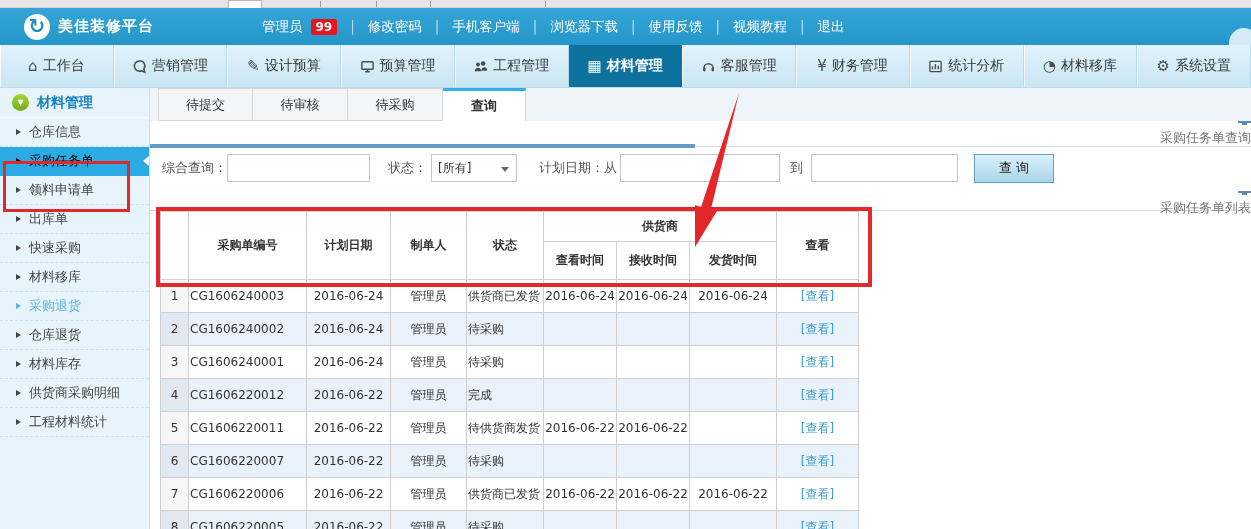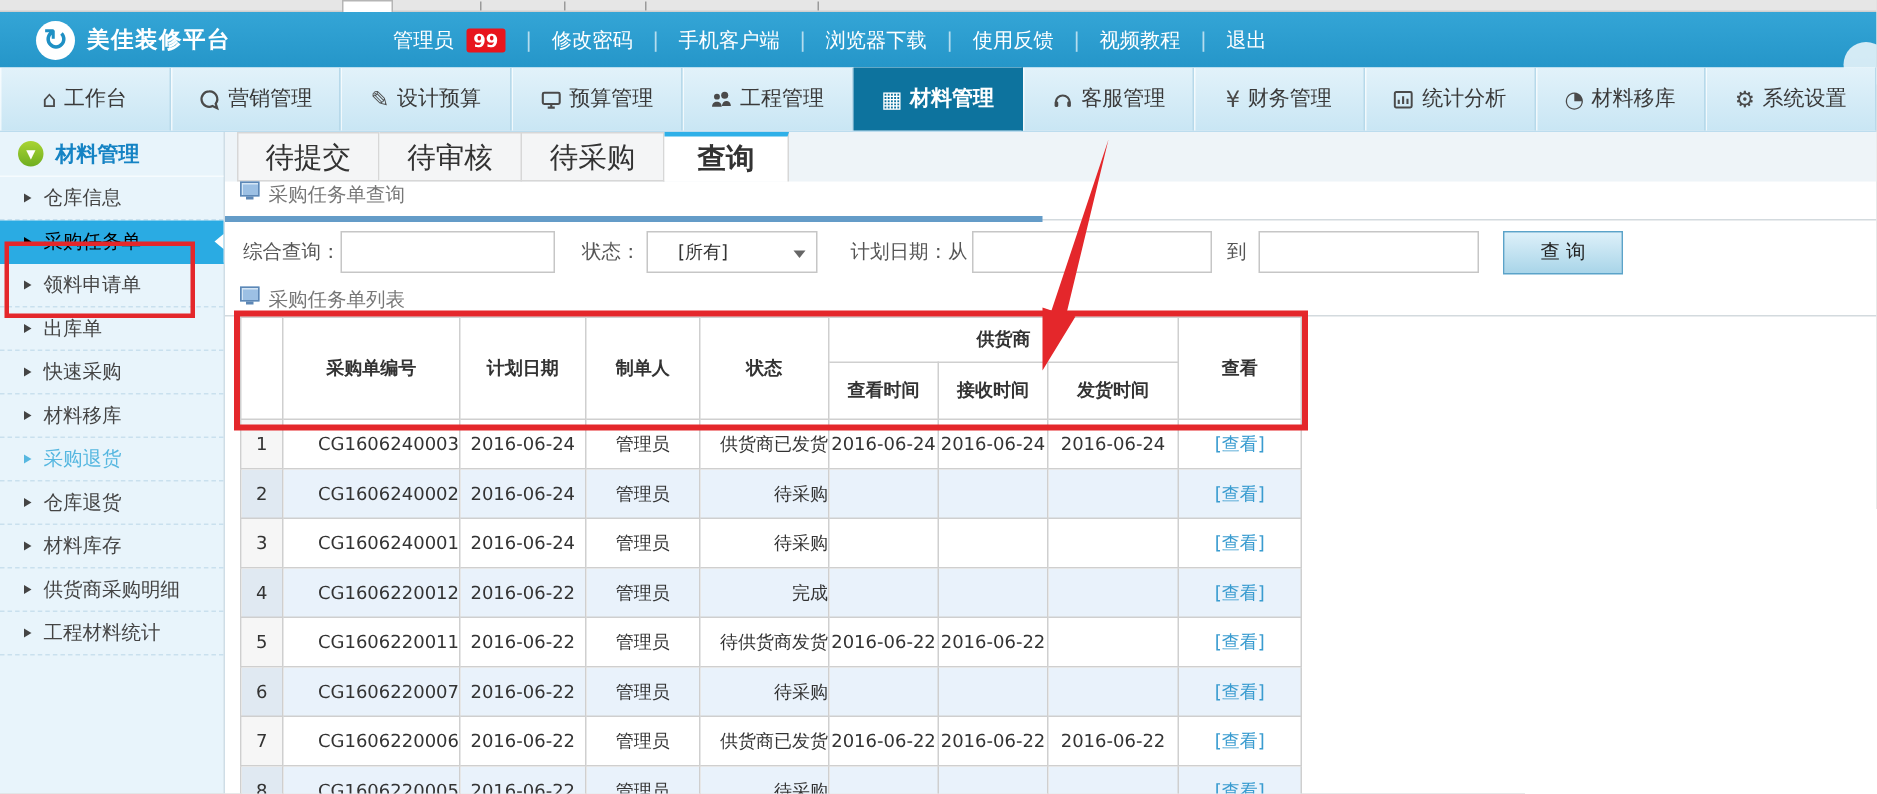--- a/index.html
+++ b/index.html
@@ -40,52 +40,52 @@
   .side-item { position:relative; height:29px; display:flex; align-items:center; padding-left:16px; gap:8px; font-size:13px; color:#444; border-bottom:1px dashed #c9e0ee; cursor:pointer;text-align:center; }
   .caret { width:0; height:0; border-left:5px solid currentColor; border-top:3.5px solid transparent; border-bottom:3.5px solid transparent; }
   .side-item.active { background:#2aabe3; color:#000000; border-bottom:1px solid #2aabe3; }
   .side-item.hl { color:#56b7e0; }
   .notch { display:none; }
   .side-item.active .notch { display:block; position:absolute; right:0; top:50%; margin-top:-5px; width:0; height:0; border-top:5px solid transparent; border-bottom:5px solid transparent; border-right:6px solid #fff; }
 
   
   .content { position:absolute; left:150px; top:88px; width:1101px; height:441px; background:#fff; }
   .tabbar { height:33px; background:#eef4f8; display:flex; padding-left:8px; align-items:stretch; }
-  .ctab { min-width:95px; display:flex; align-items:center; justify-content:center; font-size:19px; color:#333; background:#f4f5f6; border:1px solid #d7d7d7; border-left:none; cursor:pointer; }
+  .ctab { min-width:95px; display:flex; align-items:center; justify-content:center; font-size:13px; color:#333; background:#f4f5f6; border:1px solid #d7d7d7; border-left:none; cursor:pointer; }
   .ctab:first-child { border-left:1px solid #d7d7d7; }
   .ctab.active { background:#fff; border-top:3px solid #2fb0e8; border-bottom:none; font-weight:bold; min-width:83px; }
-  .sec-head { position:relative; height:26px; display:flex; align-items:flex-start; gap:6px; padding-left:10px; font-size:13px; color:#777; border-bottom:1px solid #d3dade; }
+  .sec-head { position:relative; height:26px; display:flex; align-items:flex-end; gap:6px; padding-left:10px; font-size:13px; color:#777; border-bottom:1px solid #d3dade;flex-direction:column; }
   .sec-head.second { height:20px; margin-top:2px; }
   .mini-screen { width:13px; height:10px; background:#9cc0e4; border:1px solid #5d87b5; box-shadow:inset 1px 1px 0 #d5e6f5; position:relative; }
   .mini-screen::after { content:""; position:absolute; left:3px; bottom:-3px; width:5px; height:2px; background:#5d87b5; }
   .blueline { position:absolute; left:0; bottom:-2px; width:545px; height:4px; background:#649cc8; }
 
   
   .form-row { height:42px; display:flex; align-items:center; padding-left:12px; font-size:13px; color:#555; }
   .finput { height:28px; border:1px solid #c6c6c6; background:#fff; font-size:12px; padding:0 4px; }
   .in-keyword { width:143px; }
   .lbl-status { margin-left:18px; }
-  .selectbox { position:relative; width:114px; height:28px; border:1px solid #c6c6c6; background:#fff; display:flex; align-items:center; padding-left:20px; font-size:12px; color:#333; margin-left:4px; cursor:pointer; }
+  .selectbox { position:relative; width:86px; height:28px; border:1px solid #c6c6c6; background:#fff; display:flex; align-items:center; padding-left:6px; font-size:12px; color:#333; margin-left:4px; cursor:pointer; }
   .sel-arrow { position:absolute; right:7px; top:12px; width:0; height:0; border-left:4px solid transparent; border-right:4px solid transparent; border-top:5px solid #666; }
   .lbl-date { margin-left:22px; }
   .in-from { width:160px; margin-left:3px; }
   .lbl-to { margin:0 8px 0 10px; }
   .in-to { width:147px; }
   .search-btn { margin-left:16px; width:80px; height:29px; background:linear-gradient(#ddf0f9,#a9d5e9); border:1px solid #5ba3c9; font-size:13px; color:#222; cursor:pointer; font-family:inherit; }
 
   
   .task-table { margin-left:10px; border-collapse:collapse; table-layout:fixed; font-size:12px; color:#333; }
   .task-table th, .task-table td { border:1px solid #cfcfcf; white-space:nowrap; overflow:hidden; }
   .task-table th { font-weight:bold; text-align:center; background:#fff; }
   .task-table thead tr.group-row { height:30px; }
   .task-table thead tr.sub-row { height:38px; }
   .task-table tbody tr { height:33px; background:#fff; }
   .task-table tbody tr:nth-child(even) { background:#e9f2fb; }
   .c-idx { text-align:center; background:rgba(0,0,0,.035); }
-  .c-code, .c-status { text-align:right; padding-left:13px; }
+  .c-code, .c-status { text-align:left; padding-left:1px; }
   .c-date, .c-time, .c-view { text-align:center; }
   .c-view a { color:#3a9cd0; text-decoration:none; cursor:pointer; }
 
   
   .anno { position:absolute; pointer-events:none; z-index:40; border:3px solid #e4272b; }
   .anno-box-sidebar { left:3px; top:161px; width:127px; height:51px; }
   .anno-box-table { left:156px; top:207px; width:716px; height:80px; border-width:4px; }
   .anno-arrow { position:absolute; left:0; top:0; z-index:41; pointer-events:none; }
 </style>
 </head>

